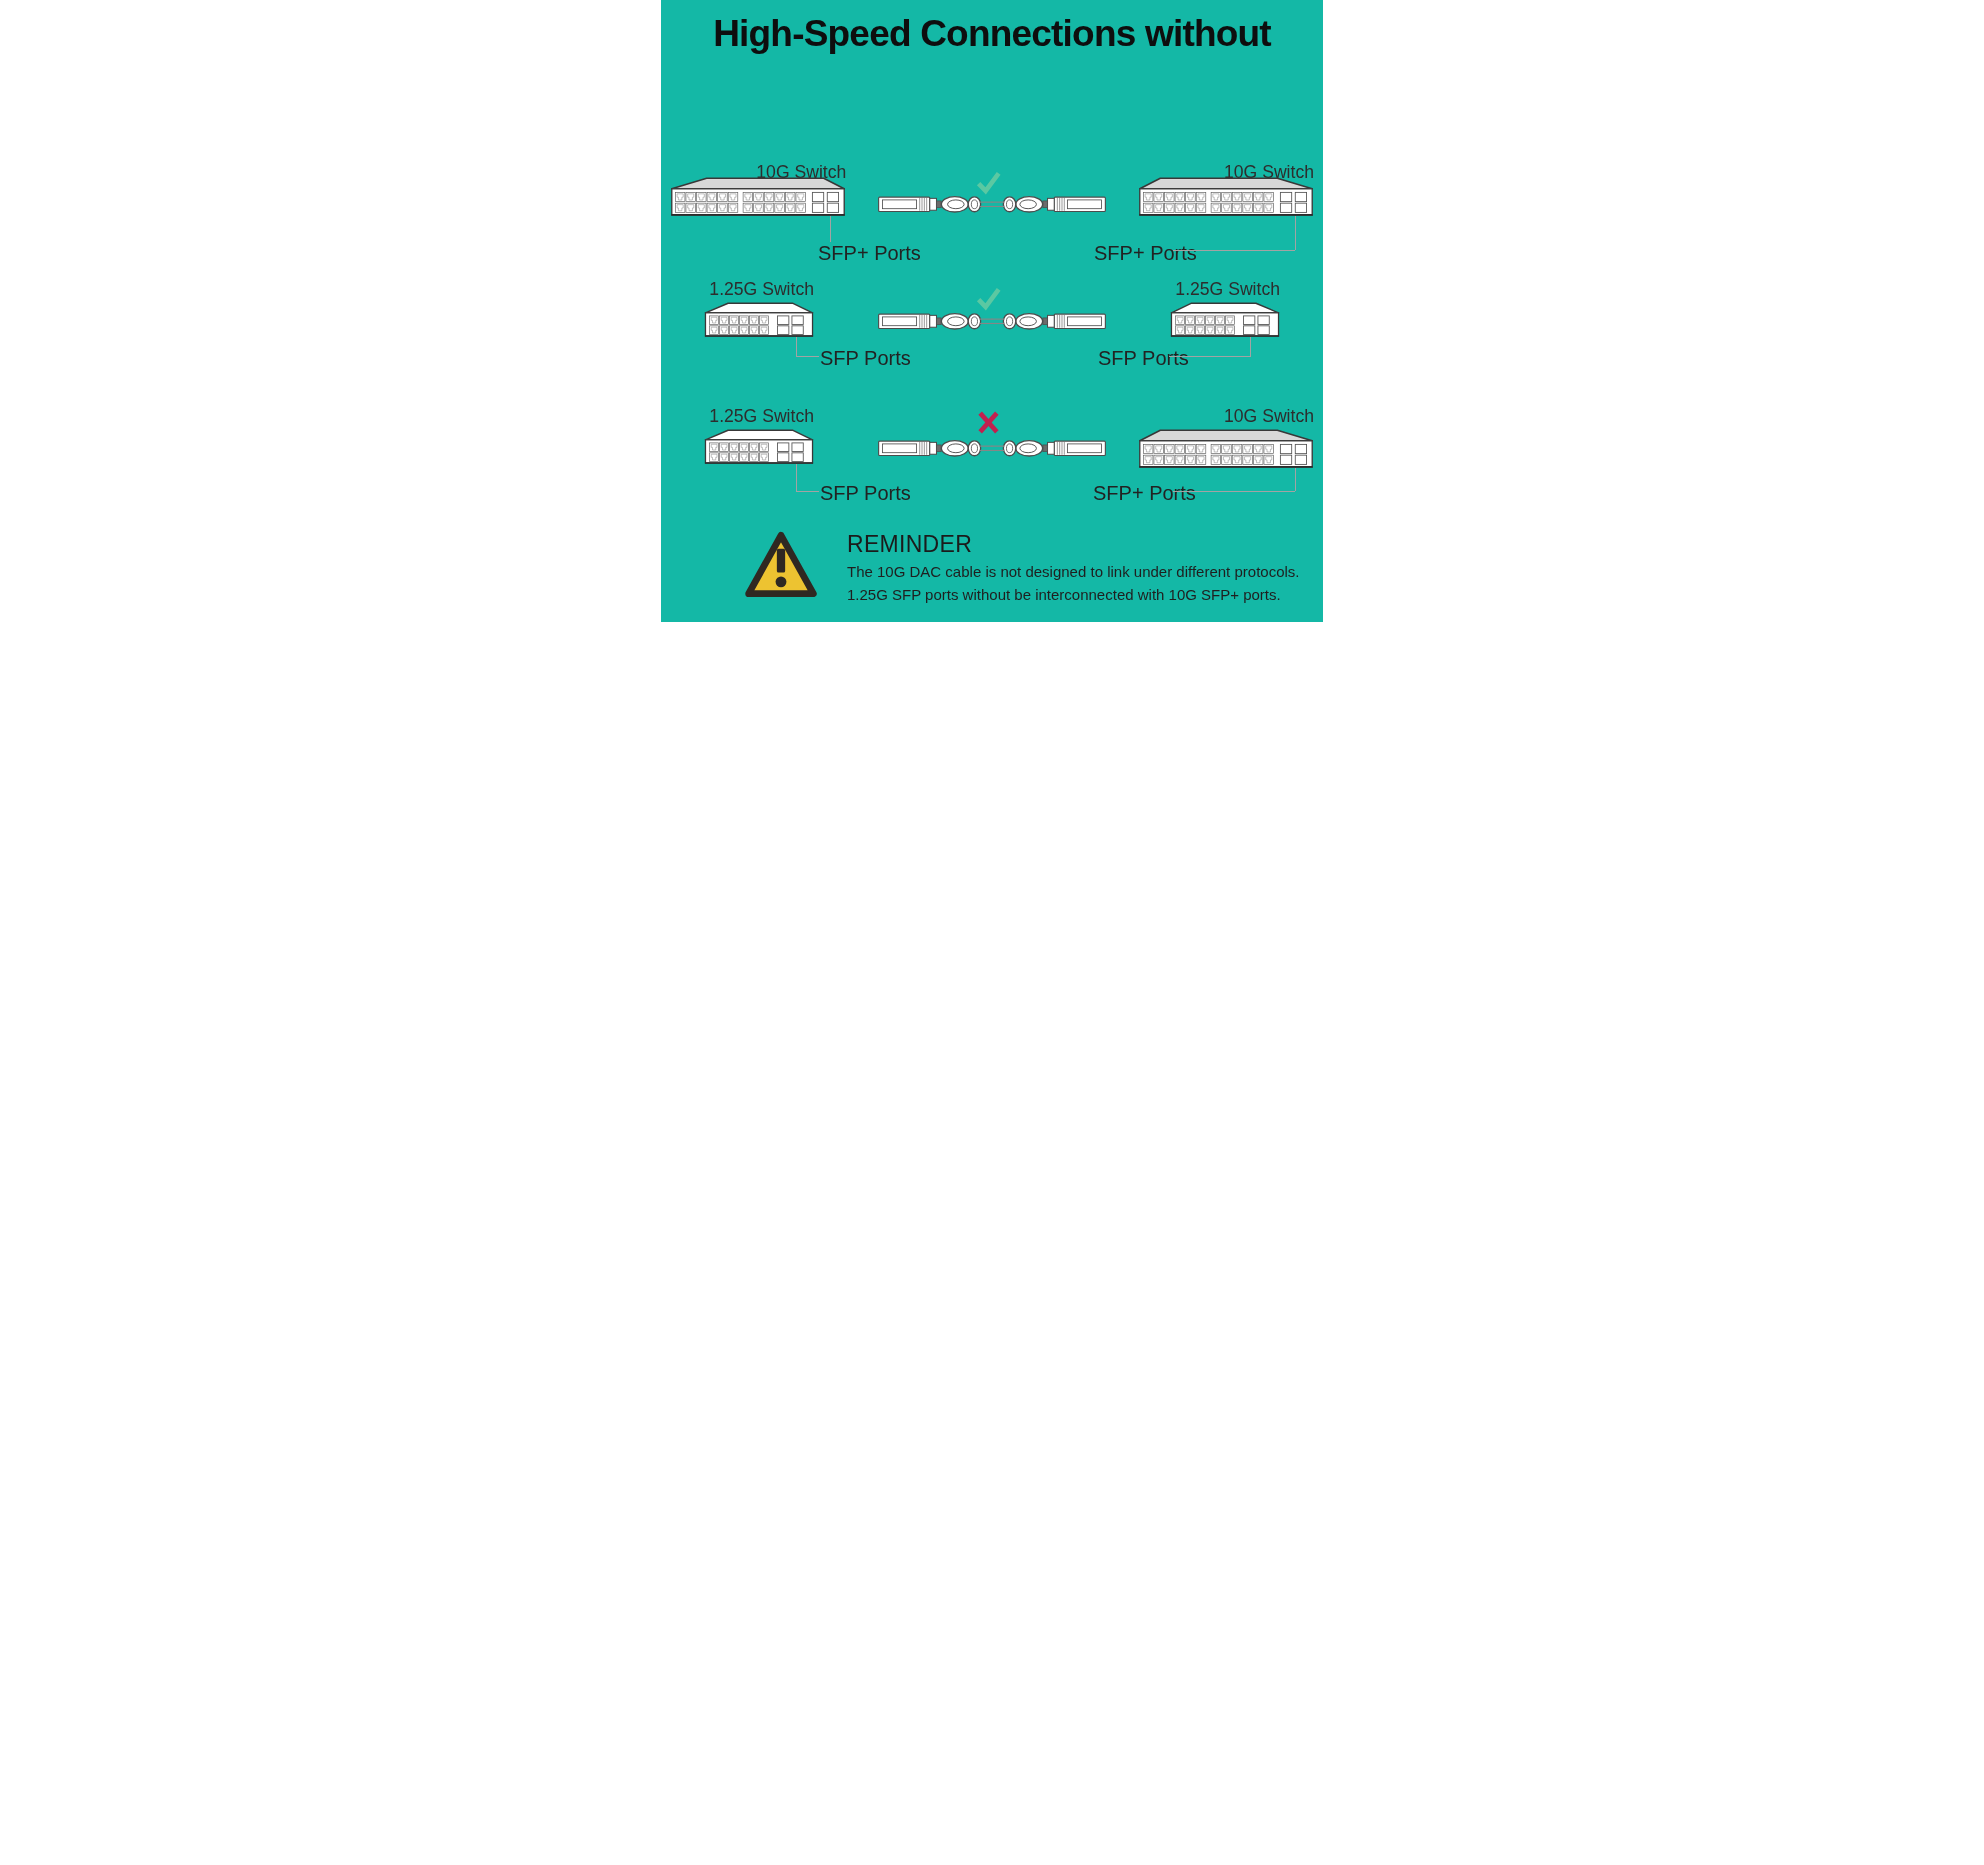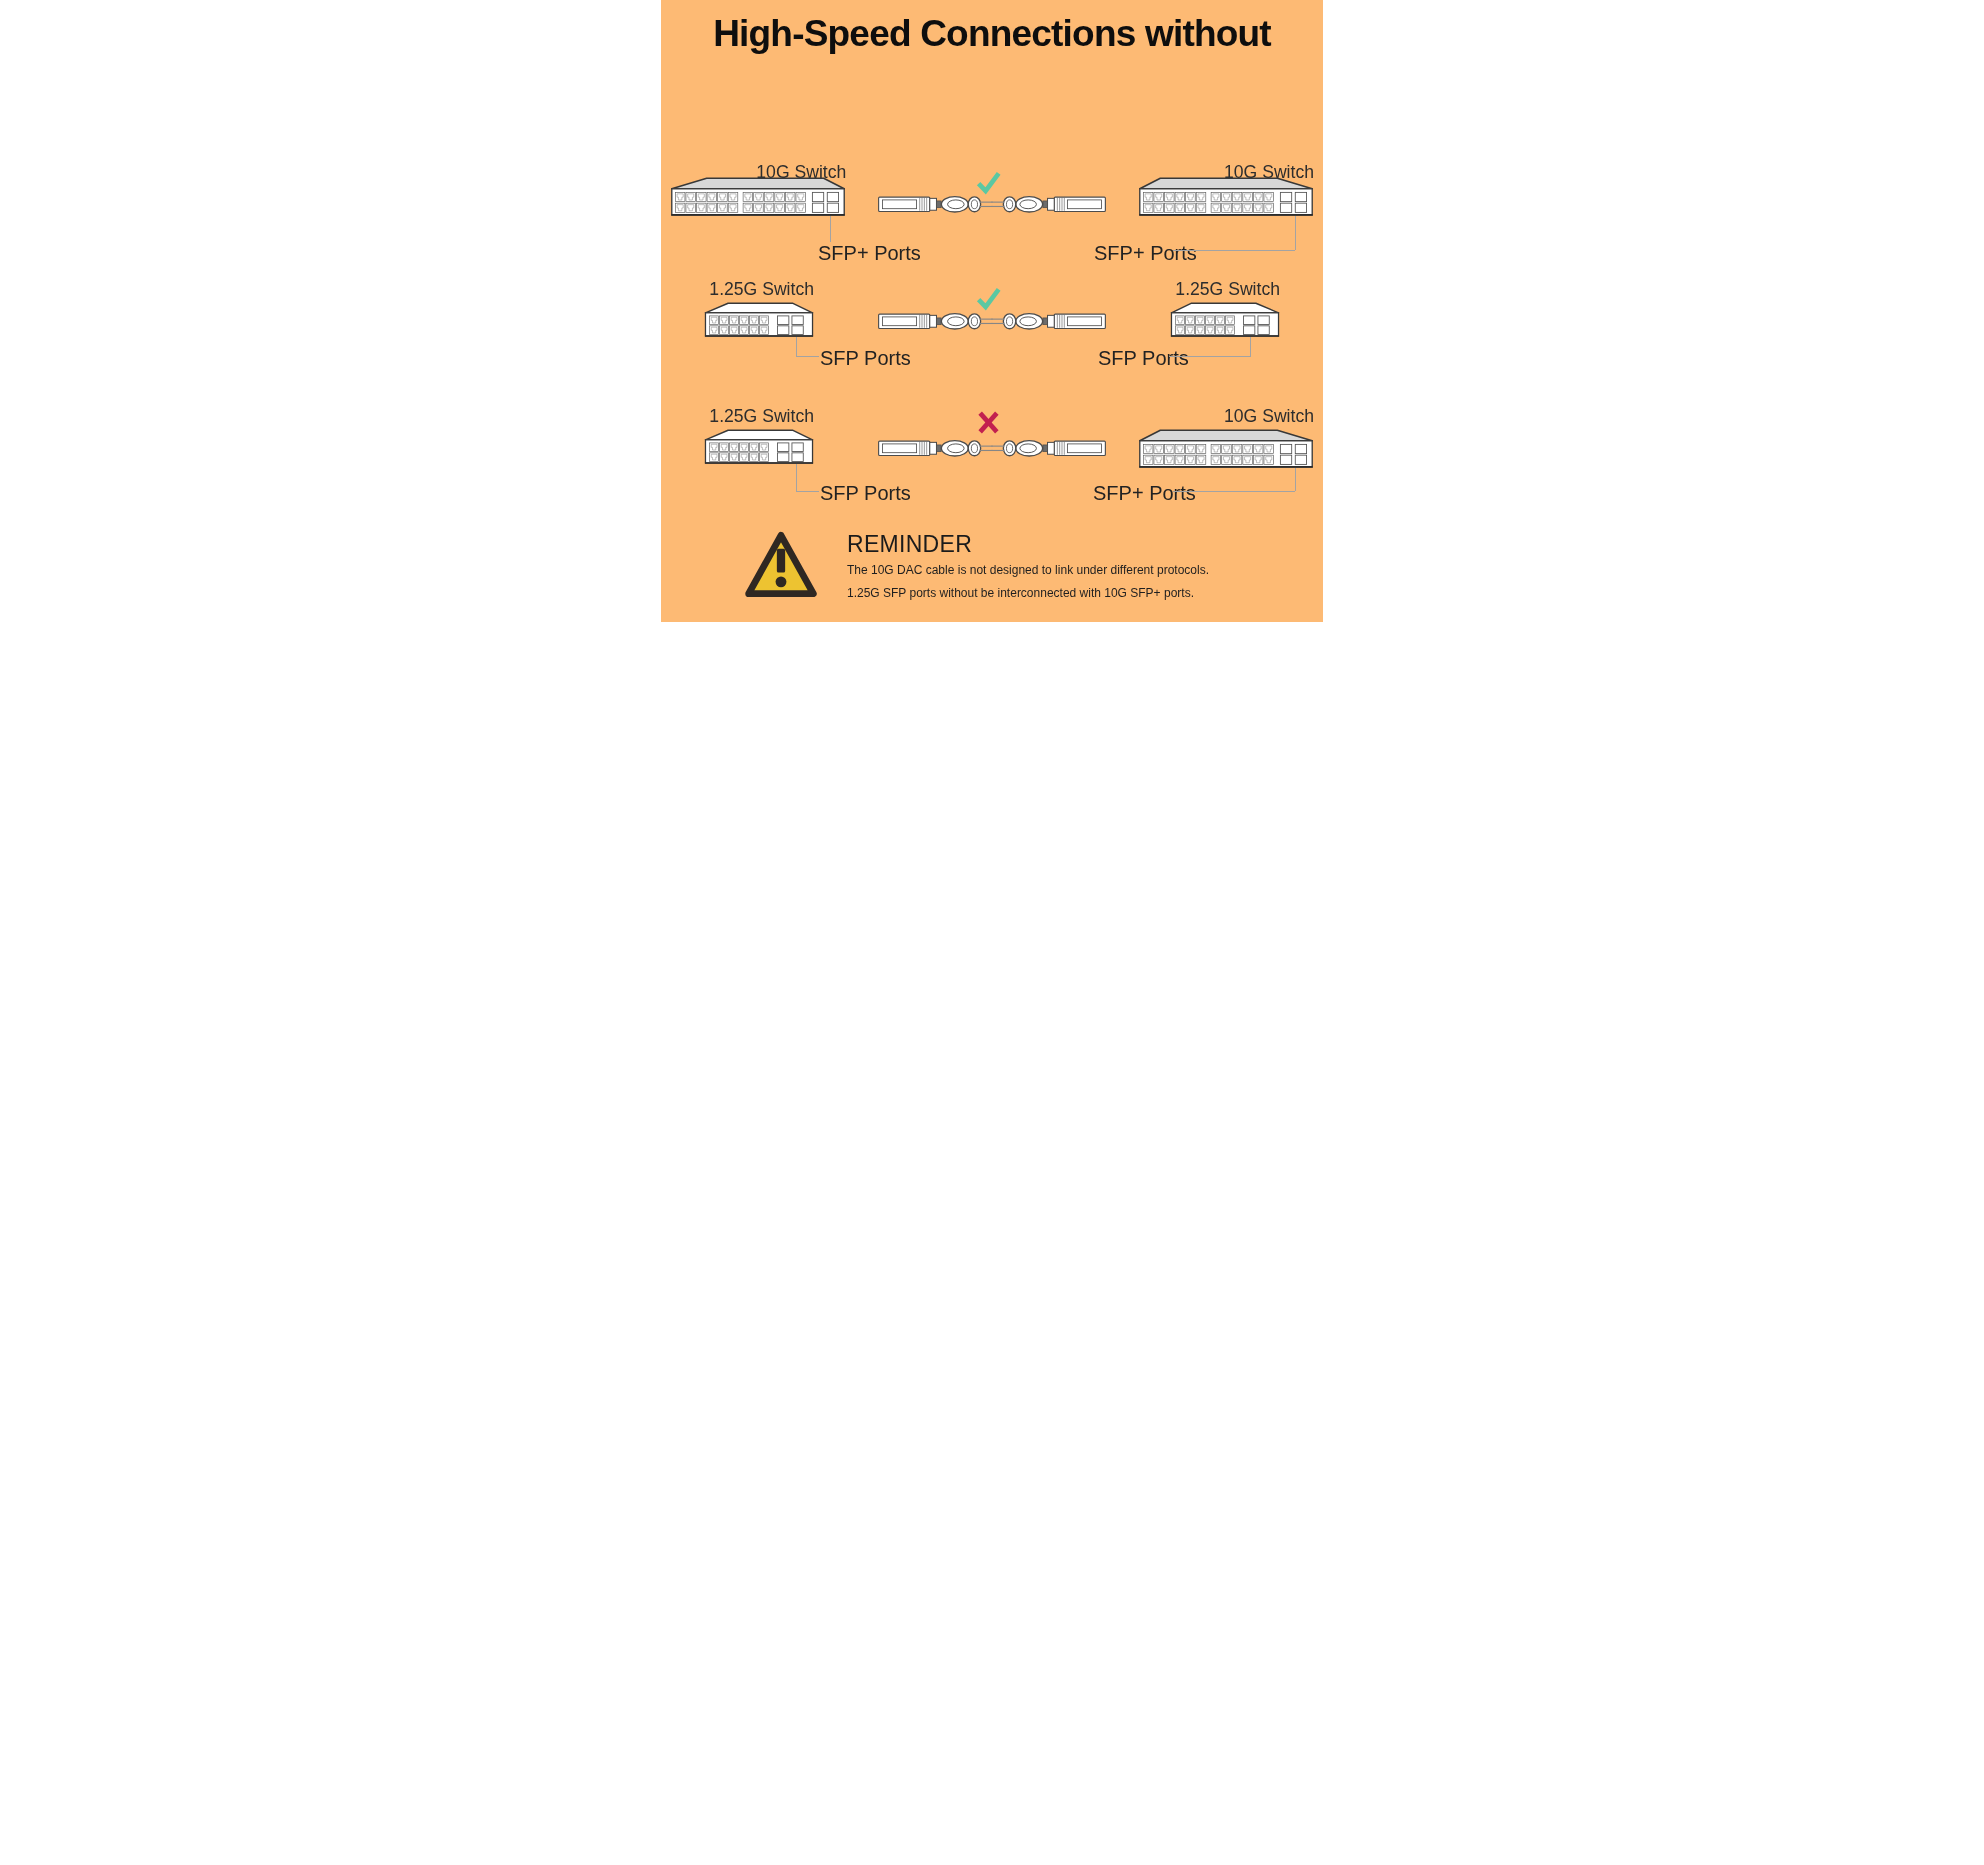--- a/index.html
+++ b/index.html
@@ -1,26 +1,26 @@
 <!DOCTYPE html>
 <html style="font-size:8.3px"><head>
 <meta charset="utf-8">
 <style>
   html,body{margin:0;padding:0;background:#ffffff;}
   body{font-family:"Liberation Sans","DejaVu Sans",sans-serif;}
-  .canvas{position:relative;width:662px;height:622px;margin:0 auto;background:#fdba74;overflow:hidden;}
+  .canvas{position:relative;width:662px;height:622px;margin:0 auto;background:#14b8a6;overflow:hidden;}
   .abs{position:absolute;}
   .page-title{top:13.4px;left:0;right:0;text-align:center;font-size:37px;font-weight:700;
               line-height:1.12;color:#0e0e0e;letter-spacing:-0.8px;}
   .switch-label{font-size:17.6px;color:#2d2d2d;text-align:right;white-space:nowrap;}
   .ports-label{font-size:20px;color:#222;text-align:center;white-space:nowrap;}
   .vline{width:0;border-left:0.8px solid #a3a3a3;}
   .hline{height:0;border-top:0.8px solid #a3a3a3;}
   .reminder-heading{font-size:23px;color:#1b1b1b;font-weight:400;letter-spacing:0.3px;}
-  .reminder-line{font-size:12px;color:#1f1f1f;}
+  .reminder-line{font-size:15px;color:#1f1f1f;}
   svg{display:block;}
 </style>
 </head>
 <body>
 
 <div class="canvas">
 
   <div class="abs page-title">
     <div>High-Speed Connections without</div>
   </div>

